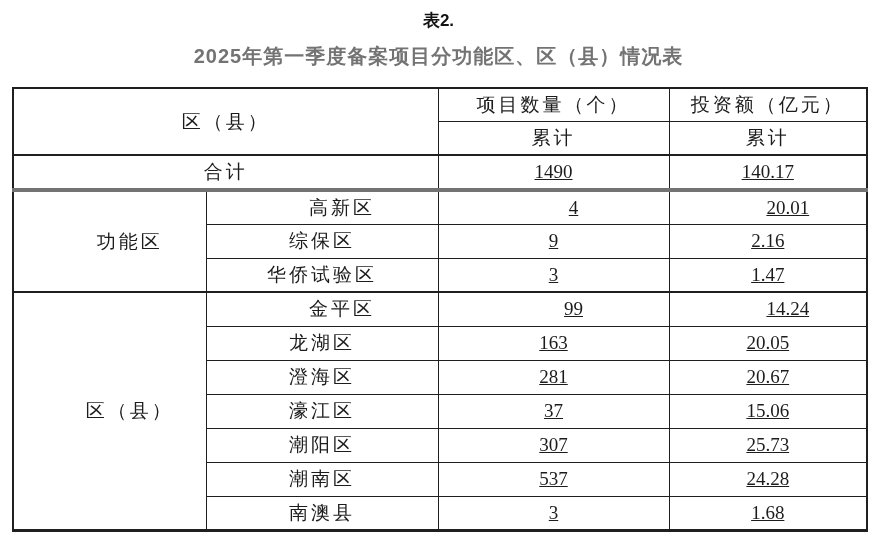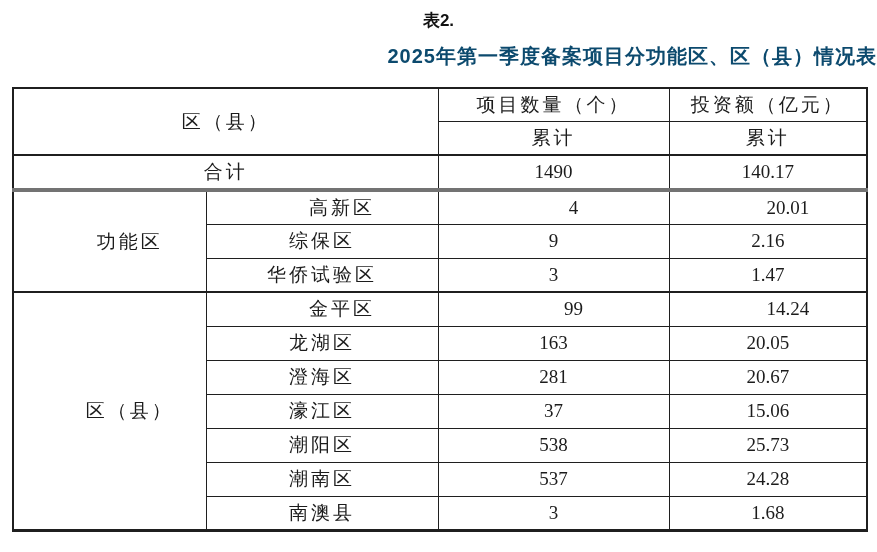--- a/index.html
+++ b/index.html
@@ -19,22 +19,21 @@
     font-weight: bold;
     font-size: 17px;
     color: #111111;
   }
   .title-line2 {
     margin-top: 11px;
     font-family: "Liberation Sans", "DejaVu Sans", sans-serif;
     font-weight: bold;
     font-size: 20px;
     letter-spacing: 1px;
-    color: #0c4a6e;
-    text-align: right;
+    color: #737373;
   }
 
   table.stat-table {
     margin: 17px 0 4px 12px;
     width: 854px;
     border-collapse: collapse;
     table-layout: fixed;
     border: 2px solid #1f1f1f;
     border-bottom-width: 3px;
   }
@@ -42,21 +41,21 @@
     border: 1px solid #1f1f1f;
     text-align: center;
     vertical-align: middle;
     padding: 0 4px;
     font-weight: normal;
     font-size: 19px;
     overflow: hidden;
     white-space: nowrap;
   }
   .stat-table .cn { letter-spacing: 3px; }
-  .stat-table .num { letter-spacing: 0; font-size: 19px; }
+  .stat-table .num { letter-spacing: 0; font-size: 19px; text-decoration: underline; }
 
   .stat-table thead tr.hrow1 th { height: 33px; }
   .stat-table thead tr.hrow2 th { height: 34px; }
   .stat-table tr.total-row td {
     height: 35px;
     border-top: 2px solid #1f1f1f;
     border-bottom: 4px solid #737373;
   }
   .stat-table tbody td { height: 34px; }
   .stat-table tr.group-start td { border-top: 2px solid #1f1f1f; padding-left: 44px; }
@@ -127,21 +126,21 @@
           <td class="num">281</td>
           <td class="num">20.67</td>
         </tr>
         <tr>
           <td class="cn">濠江区</td>
           <td class="num">37</td>
           <td class="num">15.06</td>
         </tr>
         <tr>
           <td class="cn">潮阳区</td>
-          <td class="num">538</td>
+          <td class="num">307</td>
           <td class="num">25.73</td>
         </tr>
         <tr>
           <td class="cn">潮南区</td>
           <td class="num">537</td>
           <td class="num">24.28</td>
         </tr>
         <tr>
           <td class="cn">南澳县</td>
           <td class="num">3</td>

